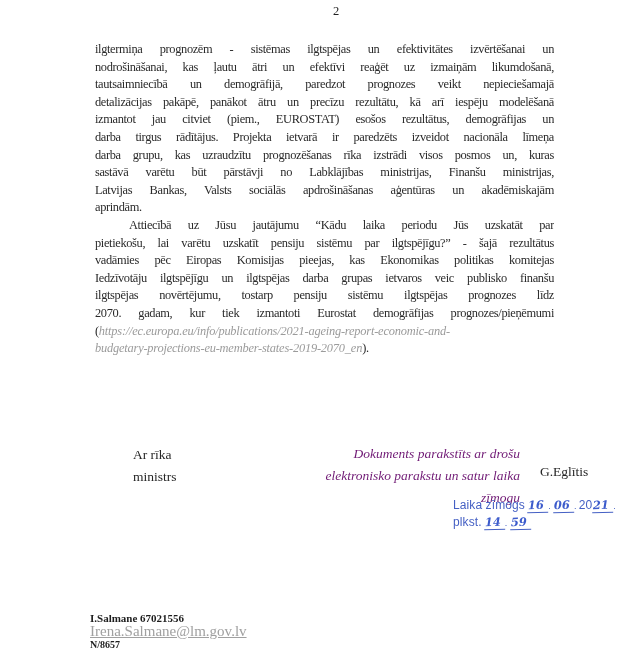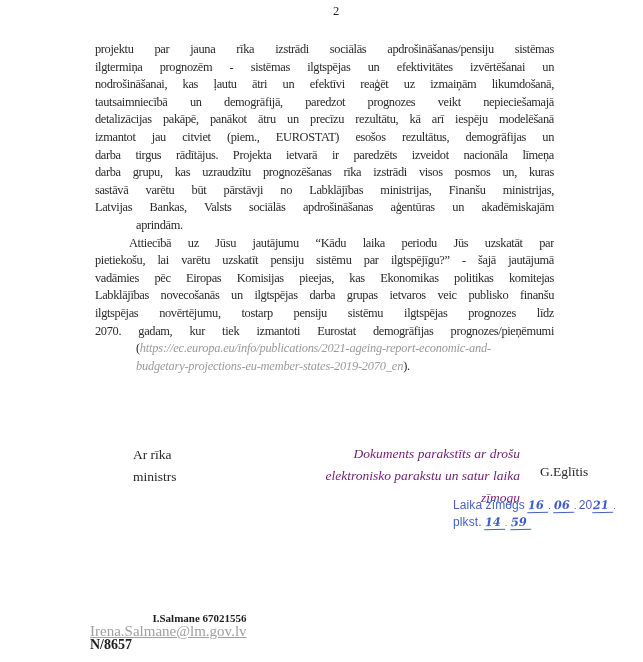--- a/index.html
+++ b/index.html
@@ -15,21 +15,21 @@
     position: absolute; top: 4px; left: 0; width: 672px;
     text-align: center; font-size: 12.5px; color: #1f1f1f;
   }
   .content {
     position: absolute; left: 95px; top: 41px; width: 459px;
     font-size: 12.4px; letter-spacing: -0.35px; line-height: 17.6px;
     color: #2a2a2a;
   }
   .content .line { height: 17.6px; overflow: hidden; }
   .jline { text-align: justify; text-align-last: justify; }
-  .plain { text-align: left; text-align-last: left; margin-left: 41px; }
+  .plain { text-align: left; text-align-last: left; }
   .indent { text-indent: 34px; }
   .link {
     color: #9b9b9b; font-style: italic; letter-spacing: -0.2px;
   }
   .sig-left {
     position: absolute; left: 133px; top: 444px;
     font-size: 13.5px; line-height: 22px; color: #262626;
   }
   .sig-center {
     position: absolute; left: 260px; top: 443px; width: 260px;
@@ -51,47 +51,46 @@
     font-size: 11.5px; color: #3d5ccc;
     border-bottom: 1.2px solid #4560c4;
     display: inline-block; line-height: 11px; padding: 0 4px 1px 1px;
     transform: rotate(-2deg);
   }
   .stamp-sep { font-size: 9px; }
   .stamp-line2 { margin-top: 1px; }
   .footer {
     position: absolute; left: 90px; top: 612px; line-height: 13px;
   }
-  .footer-contact { font-size: 11px; font-weight: bold; color: #1d1d1d; text-align: right; }
+  .footer-contact { font-size: 11px; font-weight: bold; color: #1d1d1d; }
   .footer-email { font-size: 15px; }
   .email-link { color: #a0a0a0; text-decoration: underline; }
-  .footer-ref { font-size: 14px; font-weight: bold; color: #1d1d1d; }
+  .footer-ref { font-size: 10px; font-weight: bold; color: #1d1d1d; }
 </style>
 </head>
 <body>
 
 <div class="page-number">2</div>
 
 <div class="content">
-  <div class="line jline">projektu par jauna rīka izstrādi sociālās apdrošināšanas/pensiju sistēmas</div>
   <div class="line jline">ilgtermiņa prognozēm - sistēmas ilgtspējas un efektivitātes izvērtēšanai un</div>
   <div class="line jline">nodrošināšanai, kas ļautu ātri un efektīvi reaģēt uz izmaiņām likumdošanā,</div>
   <div class="line jline">tautsaimniecībā un demogrāfijā, paredzot prognozes veikt nepieciešamajā</div>
   <div class="line jline">detalizācijas pakāpē, panākot ātru un precīzu rezultātu, kā arī iespēju modelēšanā</div>
   <div class="line jline">izmantot jau citviet (piem., EUROSTAT) esošos rezultātus, demogrāfijas un</div>
   <div class="line jline">darba tirgus rādītājus. Projekta ietvarā ir paredzēts izveidot nacionāla līmeņa</div>
   <div class="line jline">darba grupu, kas uzraudzītu prognozēšanas rīka izstrādi visos posmos un, kuras</div>
   <div class="line jline">sastāvā varētu būt pārstāvji no Labklājības ministrijas, Finanšu ministrijas,</div>
   <div class="line jline">Latvijas Bankas, Valsts sociālās apdrošināšanas aģentūras un akadēmiskajām</div>
   <div class="line plain">aprindām.</div>
 
   <div class="line jline indent">Attiecībā uz Jūsu jautājumu “Kādu laika periodu Jūs uzskatāt par</div>
-  <div class="line jline">pietiekošu, lai varētu uzskatīt pensiju sistēmu par ilgtspējīgu?” - šajā jautājumā</div>
+  <div class="line jline">pietiekošu, lai varētu uzskatīt pensiju sistēmu par ilgtspējīgu?” - šajā rezultātus</div>
   <div class="line jline">vadāmies pēc Eiropas Komisijas pieejas, kas Ekonomikas politikas komitejas</div>
-  <div class="line jline">Labklājības novecošanās un ilgtspējas darba grupas ietvaros veic publisko finanšu</div>
+  <div class="line jline">Iedzīvotāju ilgtspējīgu un ilgtspējas darba grupas ietvaros veic publisko finanšu</div>
   <div class="line jline">ilgtspējas novērtējumu, tostarp pensiju sistēmu ilgtspējas prognozes līdz</div>
   <div class="line jline">2070. gadam, kur tiek izmantoti Eurostat demogrāfijas prognozes/pieņēmumi</div>
 
   <div class="line plain"><span>(</span><span class="link">https://ec.europa.eu/info/publications/2021-ageing-report-economic-and-</span></div>
   <div class="line plain"><span class="link">budgetary-projections-eu-member-states-2019-2070_en</span><span>).</span></div>
 </div>
 
 <div class="sig-left">
   <div>Ar rīka</div>
   <div>ministrs</div>

